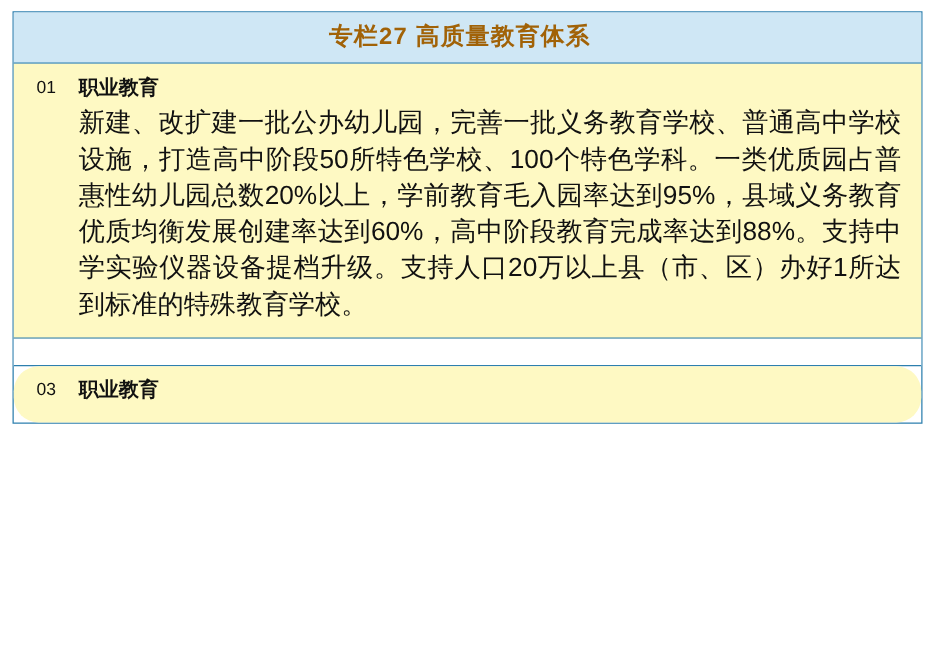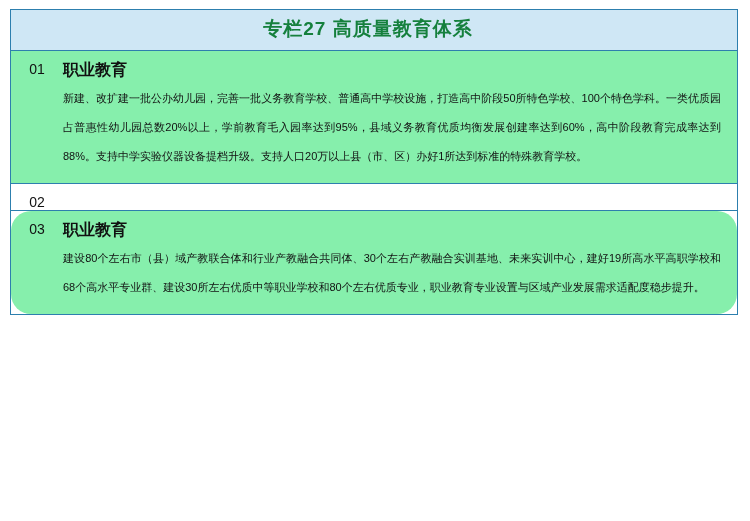--- a/index.html
+++ b/index.html
@@ -24,32 +24,32 @@
     background: #ffffff;
   }
   .title-bar {
     background: #cfe7f5;
     border-bottom: 1px solid #2d7fae;
     text-align: center;
     padding: 6px 12px 8px 0;
     font-size: 19px;
     font-weight: bold;
     letter-spacing: 1px;
-    color: #15803d;
+    color: #a16207;
   }
   .row {
     display: flex;
     border-bottom: 1px solid #2d7fae;
   }
   .row:last-child {
     border-bottom: none;
     border-radius: 20px;
   }
   .row.shaded {
-    background: #86efac;
+    background: #fef9c3;
   }
   .row.plain {
     background: #ffffff;
   }
   .num-cell {
     width: 52px;
     flex: 0 0 52px;
     padding: 10px 0 0 0;
     text-align: center;
     font-size: 14px;
@@ -59,21 +59,21 @@
     flex: 1 1 auto;
     padding: 9px 16px 12px 0;
   }
   .item-head {
     font-size: 16px;
     font-weight: bold;
     margin-bottom: 3px;
     color: #111111;
   }
   .item-body {
-    font-size: 11px;
+    font-size: 21px;
     line-height: 29px;
     text-align: justify;
     text-justify: inter-ideograph;
     color: #111111;
   }
   .highlight-box {
     border: 1.6px solid #e03020;
     border-radius: 3px;
     padding: 0 2px;
     margin: 0 1px;
@@ -90,26 +90,24 @@
 
   <div class="row shaded">
     <div class="num-cell">01</div>
     <div class="content-cell">
       <div class="item-head">职业教育</div>
       <div class="item-body"><span>新建、改扩建一批公办幼儿园，完善一批义务教育学校、普通高中学校设施，打造高中阶段50所特色学校、100个特色学科。一类优质园占普惠性幼儿园总数20%以上，学前教育毛入园率达到95%，县域义务教育优质均衡发展创建率达到60%，高中阶段教育完成率达到88%。支持中学实验仪器设备提档升级。支持人口20万以上县（市、区）办好1所达到标准的特殊教育学校。</span></div>
     </div>
   </div>
 
   <div class="row plain">
-    <div class="num-cell">02</div>
     <div class="content-cell">
     </div>
   </div>
 
   <div class="row shaded">
     <div class="num-cell">03</div>
     <div class="content-cell">
       <div class="item-head">职业教育</div>
-      <div class="item-body"><span>建设80个左右市（县）域产教联合体和行业产教融合共同体、30个左右产教融合实训基地、未来实训中心，建好19所高水平高职学校和68个高水平专业群、建设30所左右优质中等职业学校和80个左右优质专业，职业教育专业设置与区域产业发展需求适配度稳步提升。</span></div>
     </div>
   </div>
 
 </div>
 
 </body></html>

